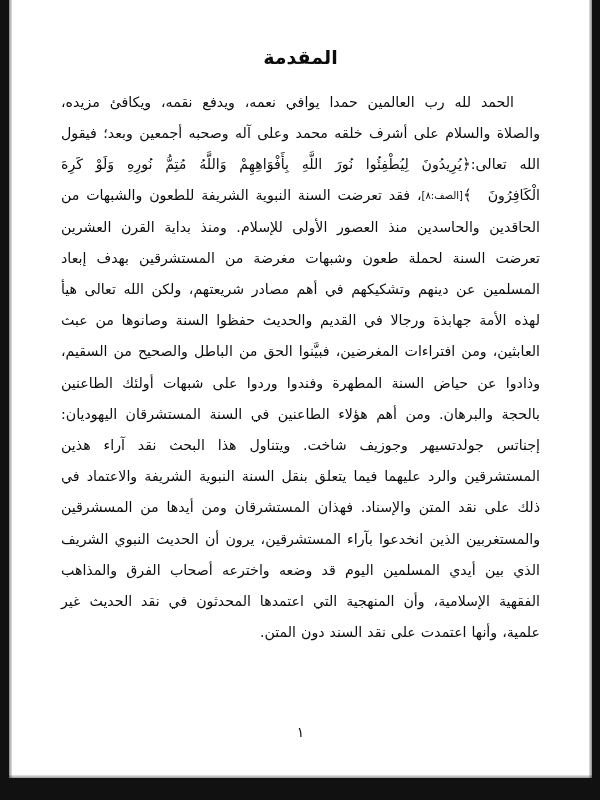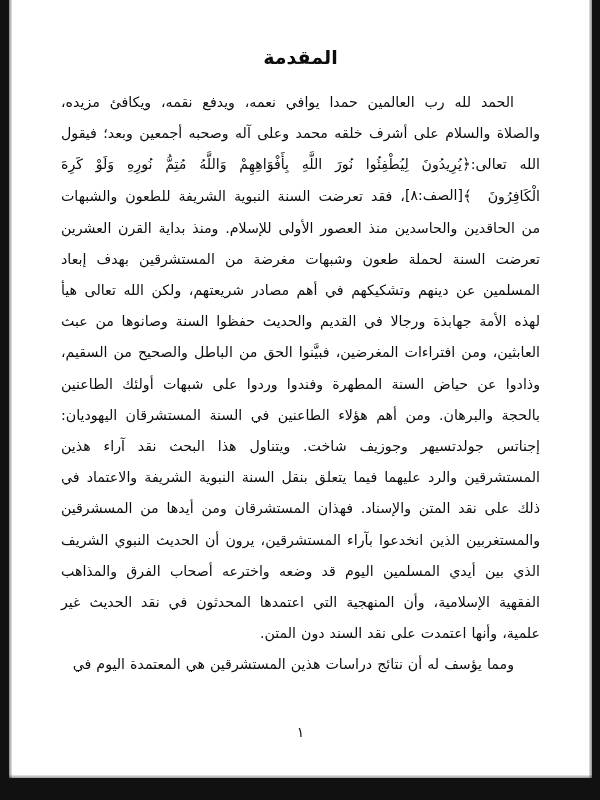--- a/index.html
+++ b/index.html
@@ -96,21 +96,21 @@
 
   .quran {
     font-family: "DejaVu Sans", sans-serif;
     font-weight: normal;
     margin-left: 16px;
   }
   .quran-mark {
     font-size: 15px;
   }
   .ayah-ref {
-    font-size: 14px;
+    font-size: 10px;
     vertical-align: 1px;
   }
 
   .page-number {
     position: absolute;
     left: 0;
     right: 0;
     bottom: 38px;
     text-align: center;
     font-family: "DejaVu Sans", sans-serif;
@@ -124,21 +124,20 @@
 <div class="scan-sheet">
 
   <div class="page-surface">
     <div class="page-content">
 
       <h1 class="doc-title">المقدمة</h1>
 
       <div class="body-block">
         <p><span>الحمد لله رب العالمين حمدا يوافي نعمه، ويدفع نقمه، ويكافئ مزيده، والصلاة والسلام على أشرف خلقه محمد وعلى آله وصحبه أجمعين وبعد؛ فيقول الله تعالى:</span><span class="quran-mark">﴿</span><span class="quran">يُرِيدُونَ لِيُطْفِئُوا نُورَ اللَّهِ بِأَفْوَاهِهِمْ وَاللَّهُ مُتِمُّ نُورِهِ وَلَوْ كَرِهَ الْكَافِرُونَ</span><span class="quran-mark">﴾</span><span class="ayah-ref">[الصف:٨]</span><span>، فقد تعرضت السنة النبوية الشريفة للطعون والشبهات من الحاقدين والحاسدين منذ العصور الأولى للإسلام. ومنذ بداية القرن العشرين تعرضت السنة لحملة طعون وشبهات مغرضة من المستشرقين بهدف إبعاد المسلمين عن دينهم وتشكيكهم في أهم مصادر شريعتهم، ولكن الله تعالى هيأ لهذه الأمة جهابذة ورجالا في القديم والحديث حفظوا السنة وصانوها من عبث العابثين، ومن افتراءات المغرضين، فبيَّنوا الحق من الباطل والصحيح من السقيم، وذادوا عن حياض السنة المطهرة وفندوا وردوا على شبهات أولئك الطاعنين بالحجة والبرهان. ومن أهم هؤلاء الطاعنين في السنة المستشرقان اليهوديان: إجناتس جولدتسيهر وجوزيف شاخت. ويتناول هذا البحث نقد آراء هذين المستشرقين والرد عليهما فيما يتعلق بنقل السنة النبوية الشريفة والاعتماد في ذلك على نقد المتن والإسناد. فهذان المستشرقان ومن أيدها من المسشرقين والمستغربين الذين انخدعوا بآراء المستشرقين، يرون أن الحديث النبوي الشريف الذي بين أيدي المسلمين اليوم قد وضعه واخترعه أصحاب الفرق والمذاهب الفقهية الإسلامية، وأن المنهجية التي اعتمدها المحدثون في نقد الحديث غير علمية، وأنها اعتمدت على نقد السند دون المتن.</span></p>
 
-        <p>ومما يؤسف له أن نتائج دراسات هذين المستشرقين هي المعتمدة اليوم في</p>
       </div>
 
     </div>
 
     <div class="page-number">١</div>
   </div>
 
   <div class="edge-shadow-left"></div>
   <div class="edge-shadow-right"></div>
   <div class="edge-shadow-bottom"></div>

